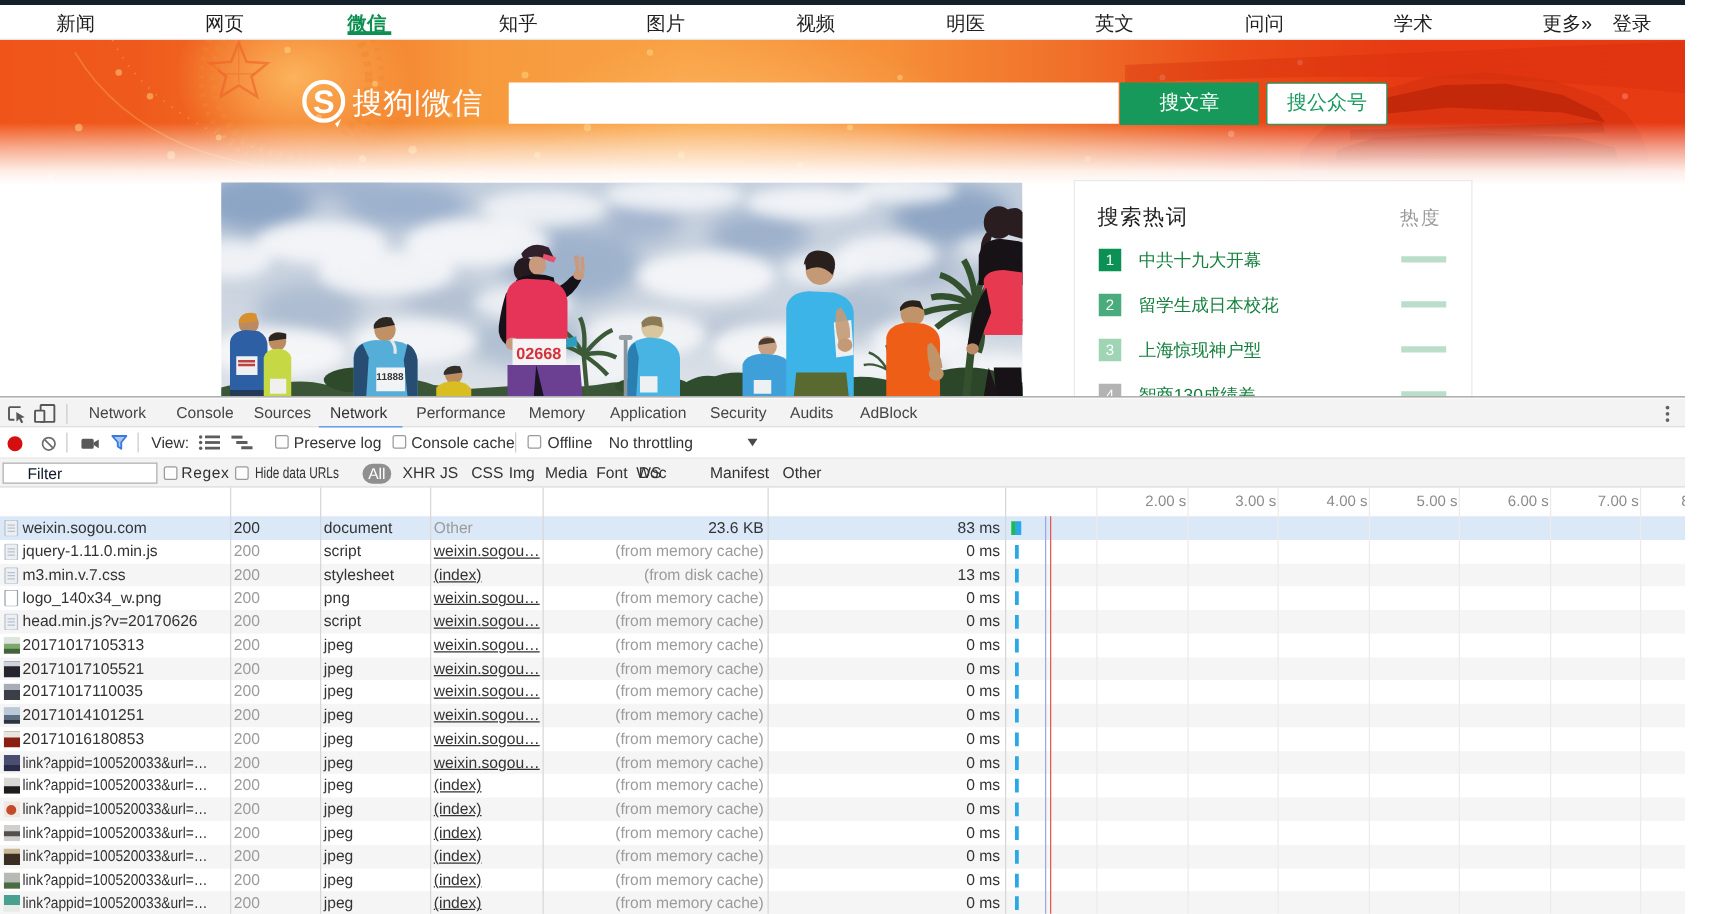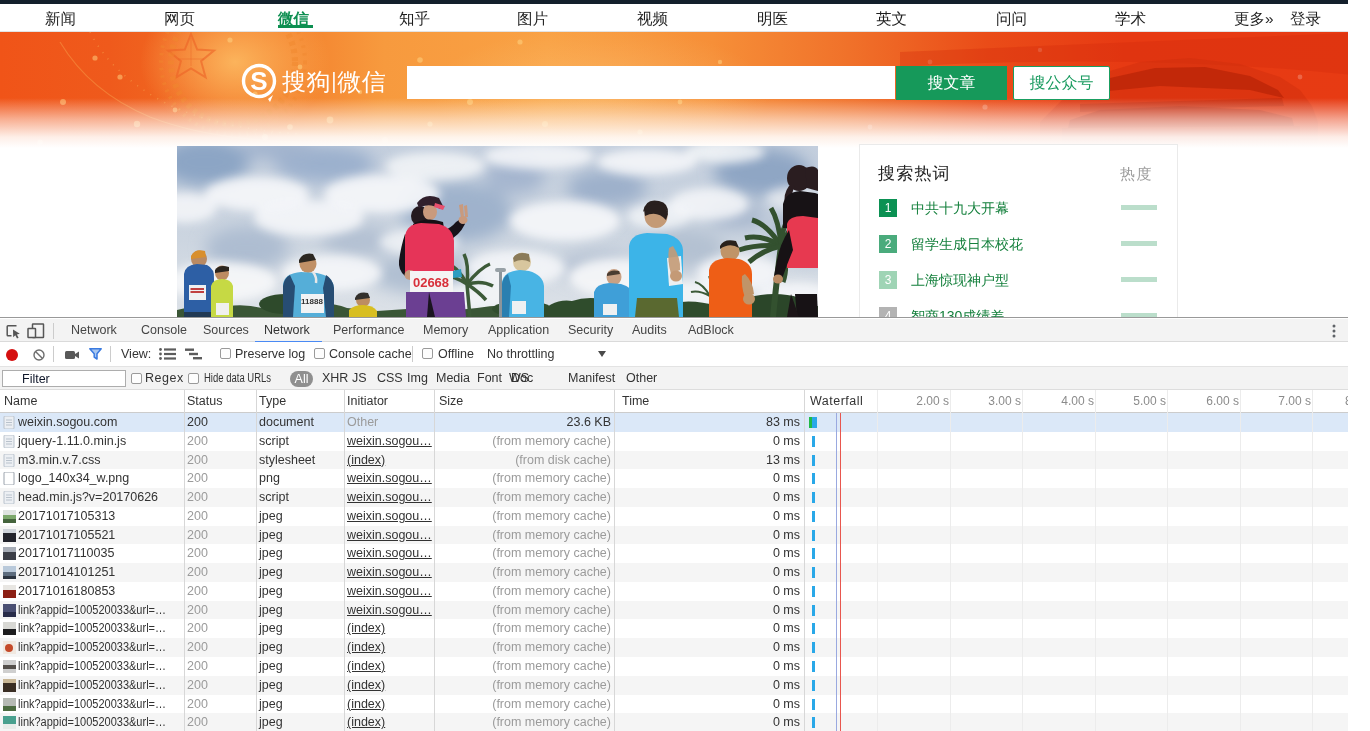--- a/index.html
+++ b/index.html
@@ -457,29 +457,20 @@
       <span style="position:absolute;left:352px;top:4px">JS</span>
       <span style="position:absolute;left:377px;top:4px">CSS</span>
       <span style="position:absolute;left:407px;top:4px">Img</span>
       <span style="position:absolute;left:436px;top:4px">Media</span>
       <span style="position:absolute;left:477px;top:4px">Font</span>
       <span style="position:absolute;left:511px;top:4px">Doc</span>
       <span style="position:absolute;left:509px;top:4px">WS</span>
       <span style="position:absolute;left:568px;top:4px">Manifest</span>
       <span style="position:absolute;left:626px;top:4px">Other</span>
     </div>
-    <div id="dtHead">
-      <span style="position:absolute;left:4px;top:4px">Name</span>
-      <span style="position:absolute;left:187px;top:4px">Status</span>
-      <span style="position:absolute;left:259px;top:4px">Type</span>
-      <span style="position:absolute;left:347px;top:4px">Initiator</span>
-      <span style="position:absolute;left:439px;top:4px">Size</span>
-      <span style="position:absolute;left:622px;top:4px">Time</span>
-      <span style="position:absolute;left:810px;top:4px;letter-spacing:.5px">Waterfall</span>
-    </div>
     <div id="rows">
 <div class="row" style="top:0.00px;background:#dbe8f8">
           <svg class="icon" viewBox="0 0 13 13">
             <rect x="1" y="0" width="10" height="13" rx="1" fill="#eceff3" stroke="#b9c2cc" stroke-width="1"></rect>
             <line x1="3" y1="4" x2="9" y2="4" stroke="#b9c2cc"></line>
             <line x1="3" y1="6.5" x2="9" y2="6.5" stroke="#b9c2cc"></line>
             <line x1="3" y1="9" x2="9" y2="9" stroke="#b9c2cc"></line>
           </svg>
           <span class="c-name">weixin.sogou.com</span>
           <span class="c-st">200</span>

